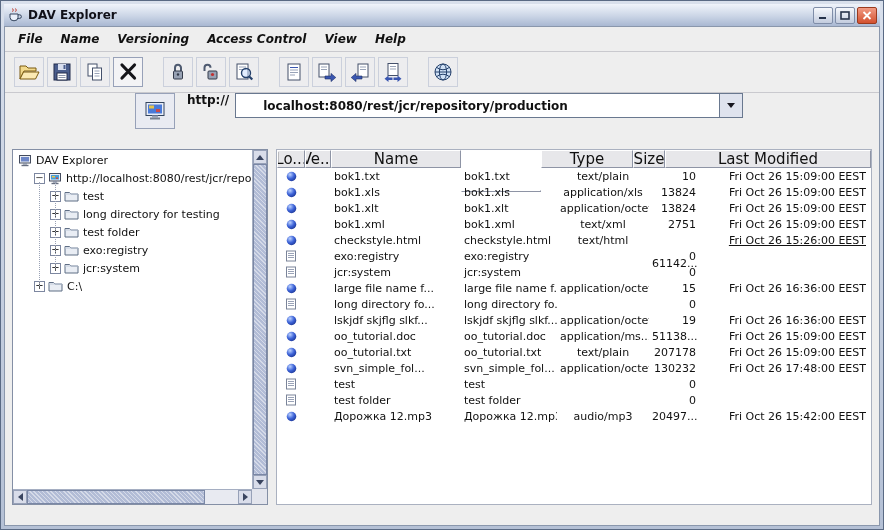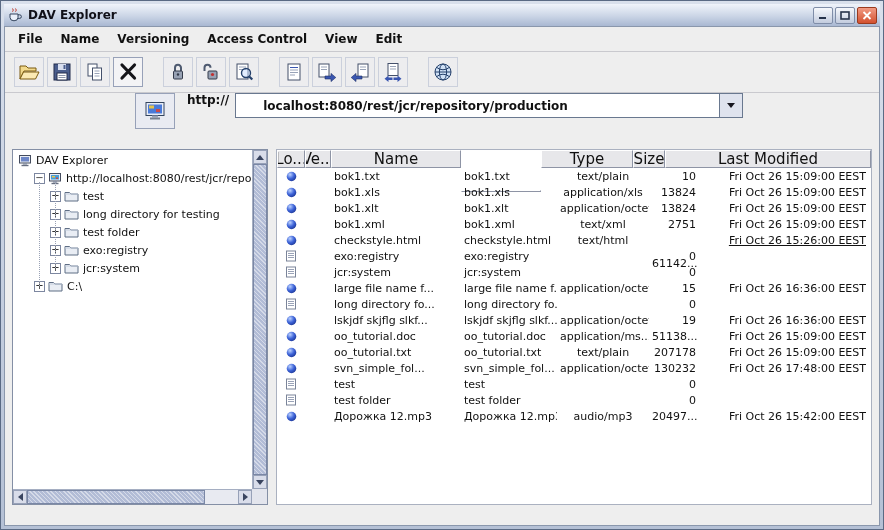--- a/index.html
+++ b/index.html
@@ -11,21 +11,21 @@
   .title-icon{display:flex;flex:none;}
   .title-text{font-size:12px;font-weight:bold;color:#101018;margin-left:5px;flex:1;overflow:hidden;white-space:nowrap;}
   .win-buttons{display:flex;gap:2px;flex:none;}
   .winbtn{width:20px;height:17px;box-sizing:border-box;border:1px solid #7F8DA8;border-radius:2px;
     background:linear-gradient(#F6F8FC,#C3CCDE);display:flex;align-items:center;justify-content:center;}
   .winbtn.close{background:linear-gradient(#F19B84,#D3512F);border-color:#9A3A1E;}
   
   .client{flex:1;background:#EEEEEE;border:1px solid #8A97AC;display:flex;flex-direction:column;overflow:hidden;}
   .menubar{height:24px;flex:none;display:flex;align-items:center;padding-left:4px;
     border-bottom:1px solid #C9C9CE;font-size:12px;font-weight:bold;color:#111;}
-  .menu-item{padding:3px 9px;cursor:default;}
+  .menu-item{padding:3px 9px;cursor:default;font-style:italic;}
   .toolbar{height:40px;flex:none;display:flex;align-items:center;padding:0 9px;border-bottom:1px solid #C9C9CE;}
   .tbtn{width:30px;height:30px;box-sizing:border-box;margin-right:3px;display:flex;align-items:center;justify-content:center;
     background:#EDEDEF;border:1px solid #CBD0DC;}
   .tbtn.group-start{margin-left:17px;}
   .tbtn[data-name="delete-button"]{border-color:#97A1B8;background:#F3F3F5;}
   .icon{display:flex;}
   
   .urlbar{height:52px;flex:none;display:flex;align-items:flex-start;padding-left:130px;}
   .conn-btn{width:40px;height:36px;box-sizing:border-box;display:flex;align-items:center;justify-content:center;
     background:#E9EBF2;border:1px solid #97A1B8;}
@@ -118,21 +118,21 @@
   </div>
 
   <div class="client" data-name="client-area">
 
     <div class="menubar" id="menubar" data-name="menubar">
         <div class="menu-item" data-name="menu-file">File</div>
         <div class="menu-item" data-name="menu-edit">Name</div>
         <div class="menu-item" data-name="menu-versioning">Versioning</div>
         <div class="menu-item" data-name="menu-access-control">Access Control</div>
         <div class="menu-item" data-name="menu-view">View</div>
-        <div class="menu-item" data-name="menu-help">Edit</div>
+        <div class="menu-item" data-name="menu-help">Help</div>
       </div>
 
     <div class="toolbar" id="toolbar" data-name="toolbar">
         <div class="tbtn" data-name="open-button">
           <span class="icon" data-name="open-folder-icon">
             <svg width="22" height="22" viewBox="0 0 22 22">
               <path d="M2 18 V5 h6 l2 2 h8 v3 H6 z" fill="#F2D98C" stroke="#7A5B10"></path>
               <path d="M2 18 l3.5-7 H21 l-3.5 7 z" fill="#FBEAB4" stroke="#7A5B10"></path>
             </svg>
           </span>

